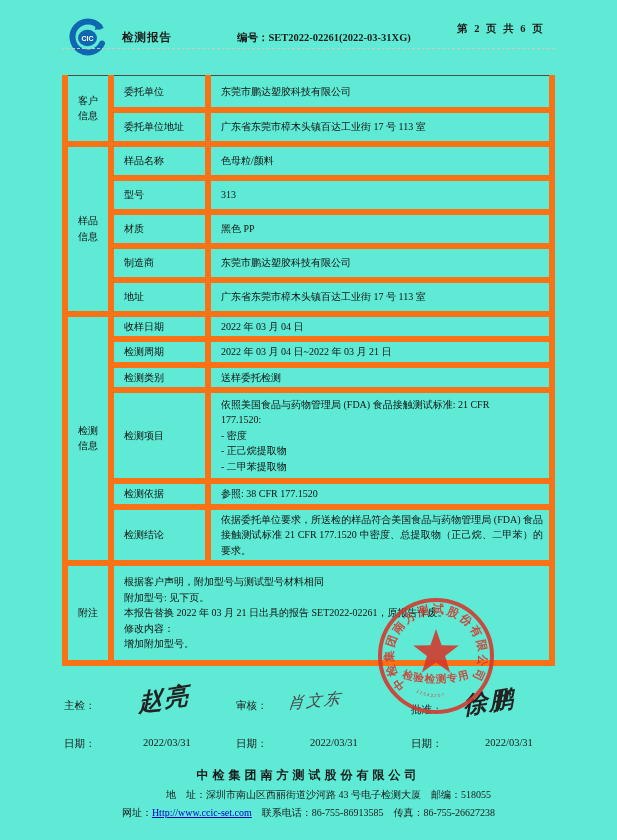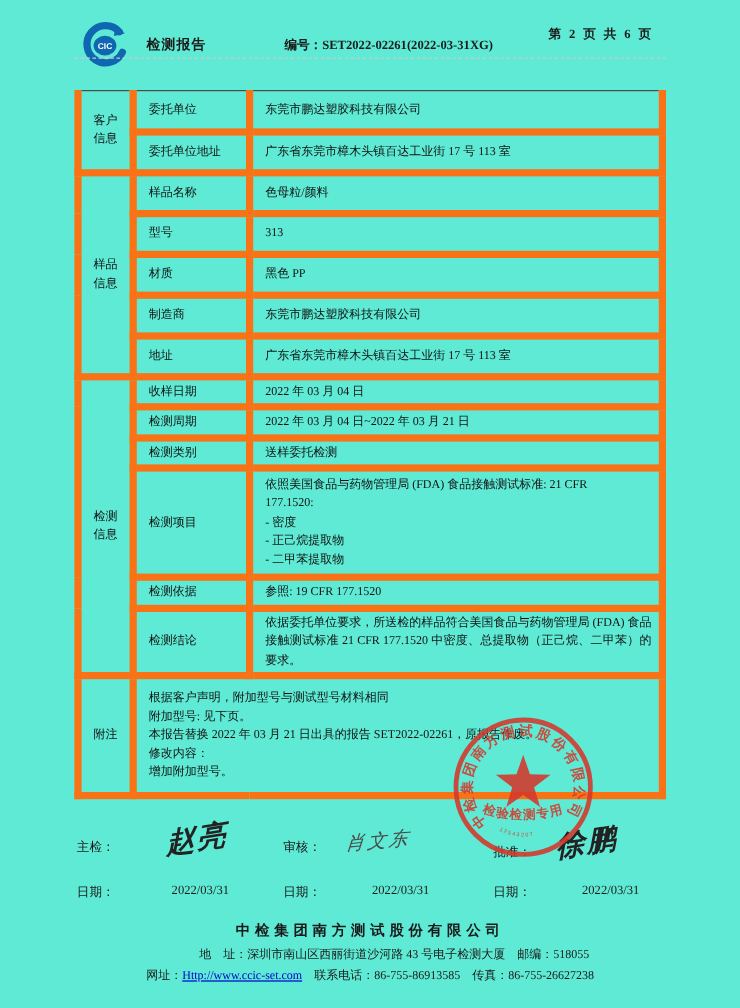--- a/index.html
+++ b/index.html
@@ -120,21 +120,21 @@
     <tr style="height:91px">
       <td class="fld">检测项目</td>
       <td class="val multiline">依照美国食品与药物管理局 (FDA) 食品接触测试标准: 21 CFR
 177.1520:
 - 密度
 - 正己烷提取物
 - 二甲苯提取物</td>
     </tr>
     <tr style="height:25px">
       <td class="fld">检测依据</td>
-      <td class="val">参照: 19 CFR 177.1520</td>
+      <td class="val">参照: 38 CFR 177.1520</td>
     </tr>
     <tr style="height:46px">
       <td class="fld">检测结论</td>
       <td class="val val-just">依据委托单位要求，所送检的样品符合美国食品与药物管理局 (FDA) 食品接触测试标准 21 CFR 177.1520 中密度、总提取物（正己烷、二甲苯）的要求。</td>
     </tr>
 
     <tr class="sec-start" style="height:100px">
       <td class="sec-label">附注</td>
       <td class="val notes" colspan="2">根据客户声明，附加型号与测试型号材料相同
 附加型号: 见下页。

